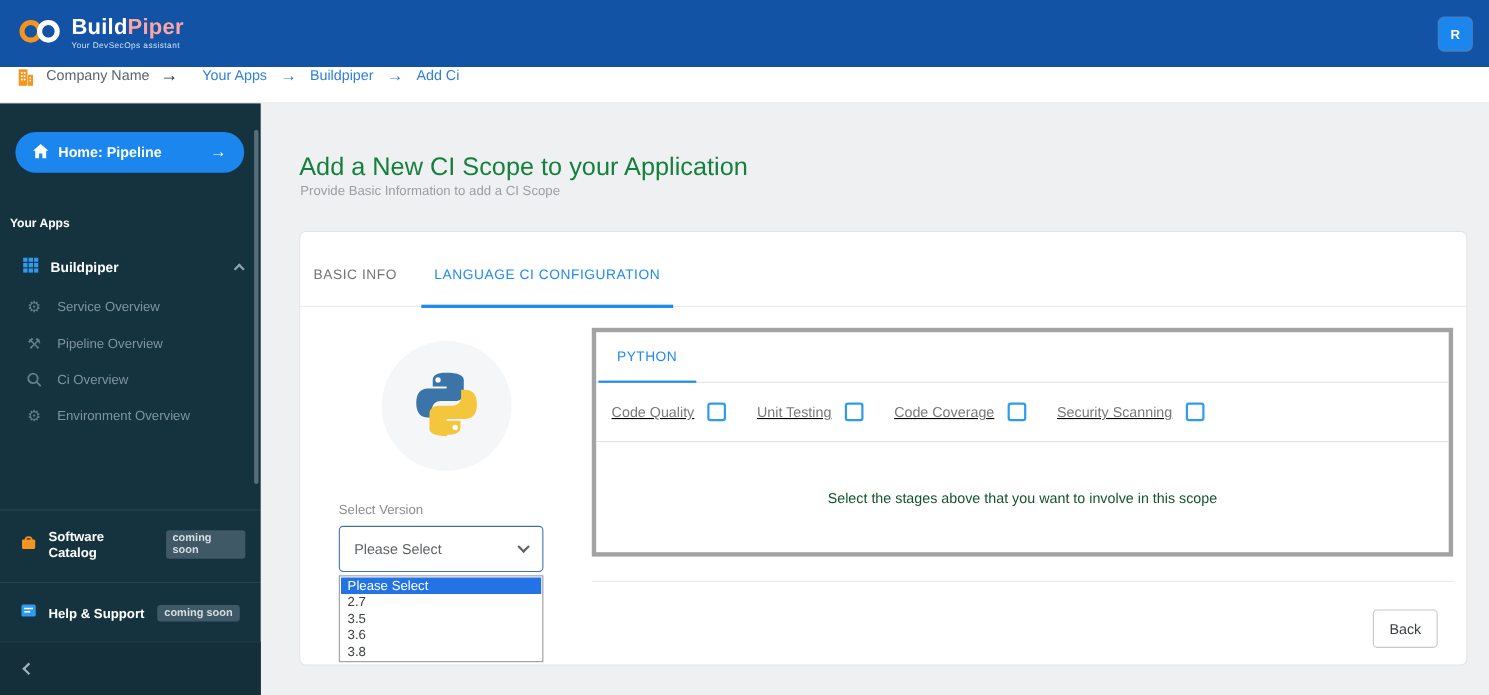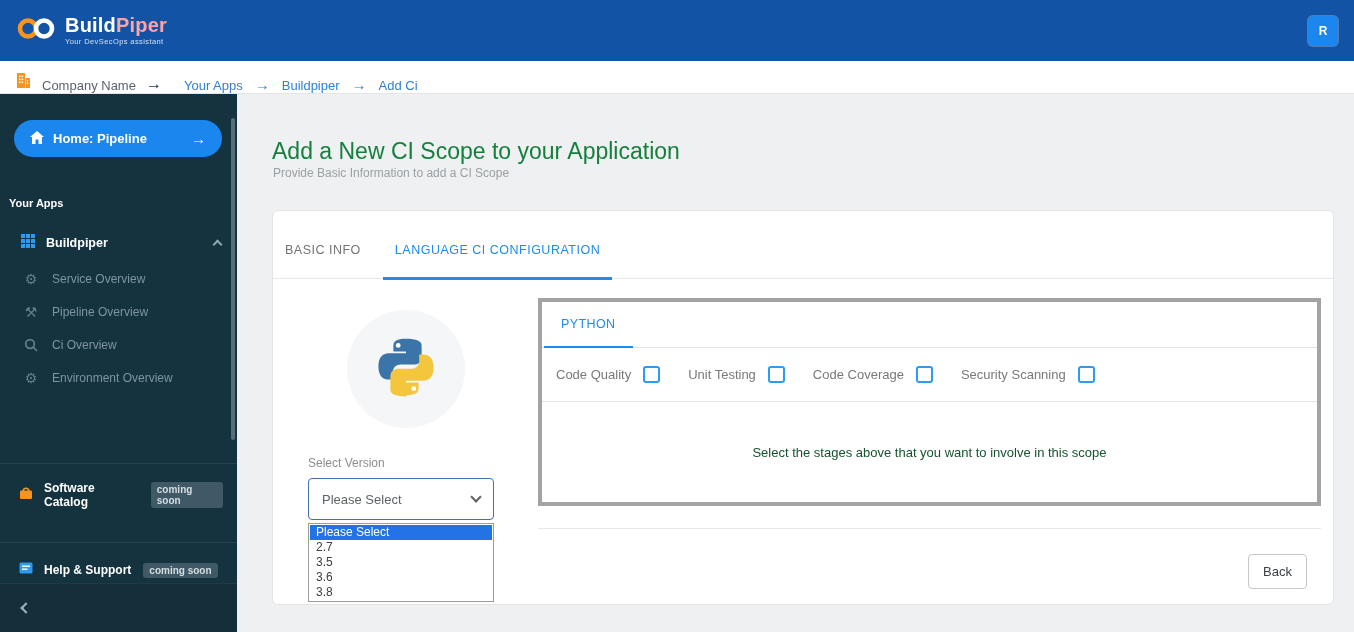--- a/index.html
+++ b/index.html
@@ -21,21 +21,21 @@
   .tagline { font-size:7.5px; color:#cfe0f2; margin-top:3px; letter-spacing:.4px; }
   .avatar {
     margin-left:auto; width:30px; height:30px; border-radius:5px;
     background:#1a86ee; color:#fff; font-size:12px; font-weight:bold;
     display:flex; align-items:center; justify-content:center;
     box-shadow:0 0 0 1px rgba(255,255,255,.25);
   }
   
   .breadcrumb {
     position:absolute; top:61px; left:0; right:0; height:33px; background:#fff;
-    border-bottom:1px solid #e3e5e7; display:flex; align-items:flex-end;
+    border-bottom:1px solid #e3e5e7; display:flex; align-items:flex-start;
     padding:0 14px; font-size:13px;
   }
   .crumb-company { color:#5a646e; margin-left:9px; }
   .crumb-arrow-bold { color:#223240; font-weight:bold; font-size:16px; margin:0 10px; }
   .crumb-link { color:#2f80d8; margin:0 12px; cursor:pointer; }
   .crumb-arrow { color:#2f80d8; font-size:15px; }
   
   .sidebar {
     position:absolute; top:94px; left:0; bottom:0; width:237px;
     background:#15323f; color:#fff;
@@ -57,21 +57,21 @@
   .sub-item {
     display:flex; align-items:center; gap:13px; padding:8px 14px 8px 23px;
     color:#7d95a1; font-size:12px; height:33px; cursor:pointer;
   }
   .sub-icon { width:16px; display:flex; justify-content:center; color:#647f8c; font-size:14px; }
   .side-row {
     position:absolute; left:0; right:0; border-top:1px solid rgba(255,255,255,.08);
     display:flex; align-items:center; gap:10px; padding:17px 14px 17px 18px; cursor:pointer;
   }
   .row-catalog { top:369px; }
-  .row-help { top:448px; }
+  .row-help { top:435px; }
   .side-row-label { font-size:12px; font-weight:bold; color:#fff; }
   .soon-badge {
     background:#3f5a66; color:#d5dde1; font-size:10px; font-weight:bold;
     padding:2px 6px; border-radius:3px; margin-left:2px;
   }
   .collapse-bar {
     position:absolute; bottom:0; left:0; right:0; height:49px; background:#142e3a;
     border-top:1px solid rgba(255,255,255,.06); display:flex; align-items:center;
     padding-left:22px; cursor:pointer;
   }
@@ -119,21 +119,21 @@
   .dd-option.highlight { background:#2473e6; color:#fff; margin:0 1px; padding:0 6px; }
   .right-panel { flex:1; padding-top:19px; }
   .stage-box { border:4px solid #a3a3a3; margin-right:12px; }
   .lang-tabs { height:46px; border-bottom:1px solid #e3e3e3; display:flex; padding-left:2px; }
   .lang-tab {
     display:flex; align-items:center; padding:0 17px; font-size:12.5px; letter-spacing:.4px;
     color:#1f8af0; border-bottom:2px solid #1f8af0; margin-bottom:-1px; cursor:pointer;
   }
   .stages-row {
     height:54px; border-bottom:1px solid #e3e3e3; display:flex; align-items:center;
-    padding-left:14px; gap:28px;
+    padding-left:14px; gap:28px;text-decoration:underline;
   }
   .stage { display:flex; align-items:center; gap:12px; }
   .stage-label { font-size:13px; color:#77797c; }
   .checkbox {
     width:17px; height:17px; border:2px solid #2e9af0; border-radius:3px; background:#fff; cursor:pointer;
   }
   .stage-hint-area { height:100px; display:flex; align-items:center; justify-content:center; }
   .stage-hint { font-size:13px; color:#14532d; }
   .footer-divider { border-top:1px solid #e8e8e8; margin:22px 12px 0 0; }
   .footer-actions { display:flex; justify-content:flex-end; gap:10px; margin-top:25px; padding-right:26px; }

